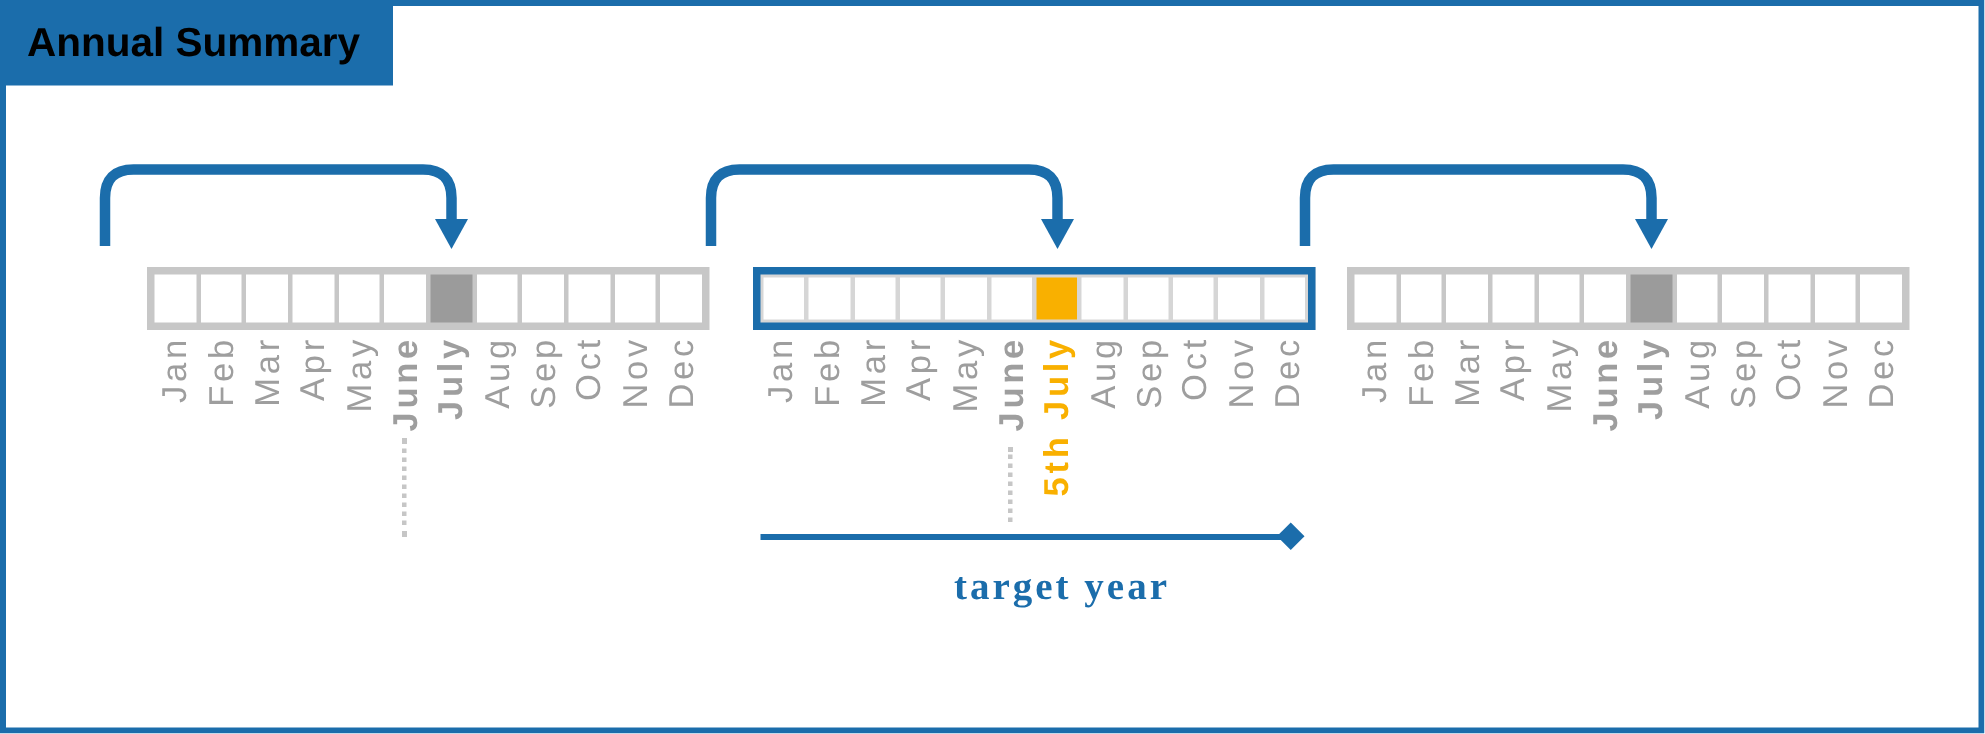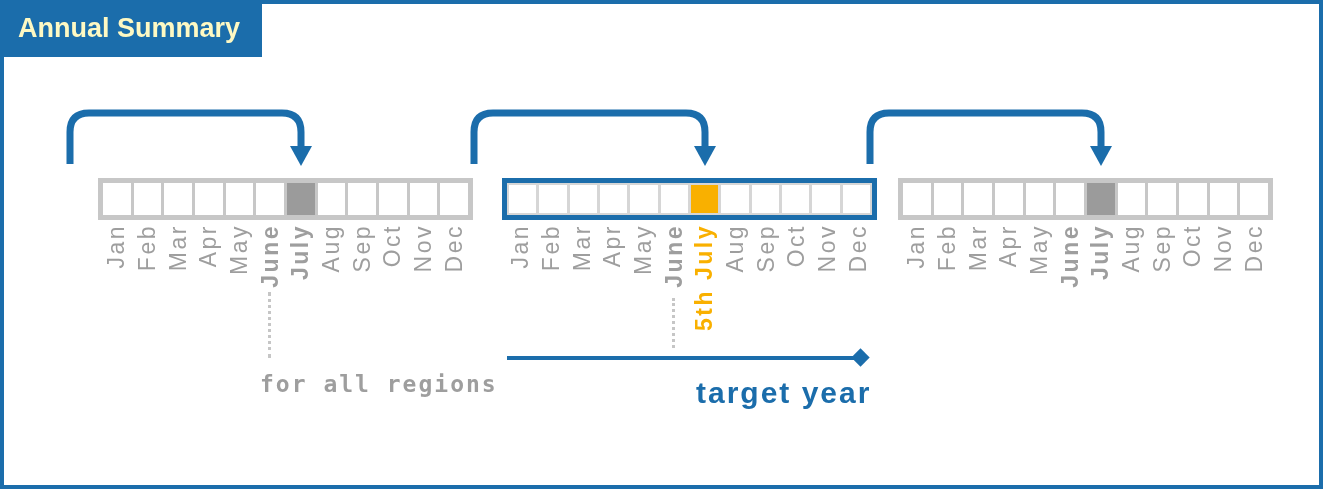--- a/index.html
+++ b/index.html
@@ -16,21 +16,21 @@
     box-sizing:border-box;
     border:4px solid var(--blue);
     background:#fff;
     overflow:hidden;
   }
   .title-box{
     position:absolute;left:-4px;top:-4px;
     width:262px;height:57px;
     box-sizing:border-box;
     background:var(--blue);
-    color:#fef9c3;
+    color:#000000;
     font-size:27px;font-weight:bold;
     line-height:57px;
     padding-left:18px;
     z-index:5;
   }
   .year-panel{
     position:absolute;top:174px;
     width:375px;height:210px;
   }
   .arrow-svg{
@@ -96,24 +96,24 @@
     width:350px;height:4px;
     background:var(--blue);
   }
   .diamond{
     position:absolute;left:850px;top:347px;
     width:13px;height:13px;
     background:var(--blue);
     transform:rotate(45deg);
   }
   .target-label{
-    position:absolute;left:692px;top:372px;
-    font-family:Liberation Sans, sans-serif;
+    position:absolute;left:632px;top:372px;
+    font-family:Liberation Serif, serif;
     font-weight:bold;
-    font-size:30px;
+    font-size:26px;
     letter-spacing:2px;
     color:var(--blue);
   }
 </style>
 </head>
 <body>
 
 <div class="frame">
   <div class="title-box">Annual Summary</div>
 
@@ -291,19 +291,18 @@
             <span class="">Dec</span>
           </div>
         </div>
       </div>
     </div>
 
   <div class="dotted d1"></div>
   <div class="dotted d2"></div>
 
   <div class="june-note">
-    <div>for all regions</div>
   </div>
 
   <div class="target-line"></div>
   <div class="diamond"></div>
   <div class="target-label">target year</div>
 </div>
 
 </body></html>

